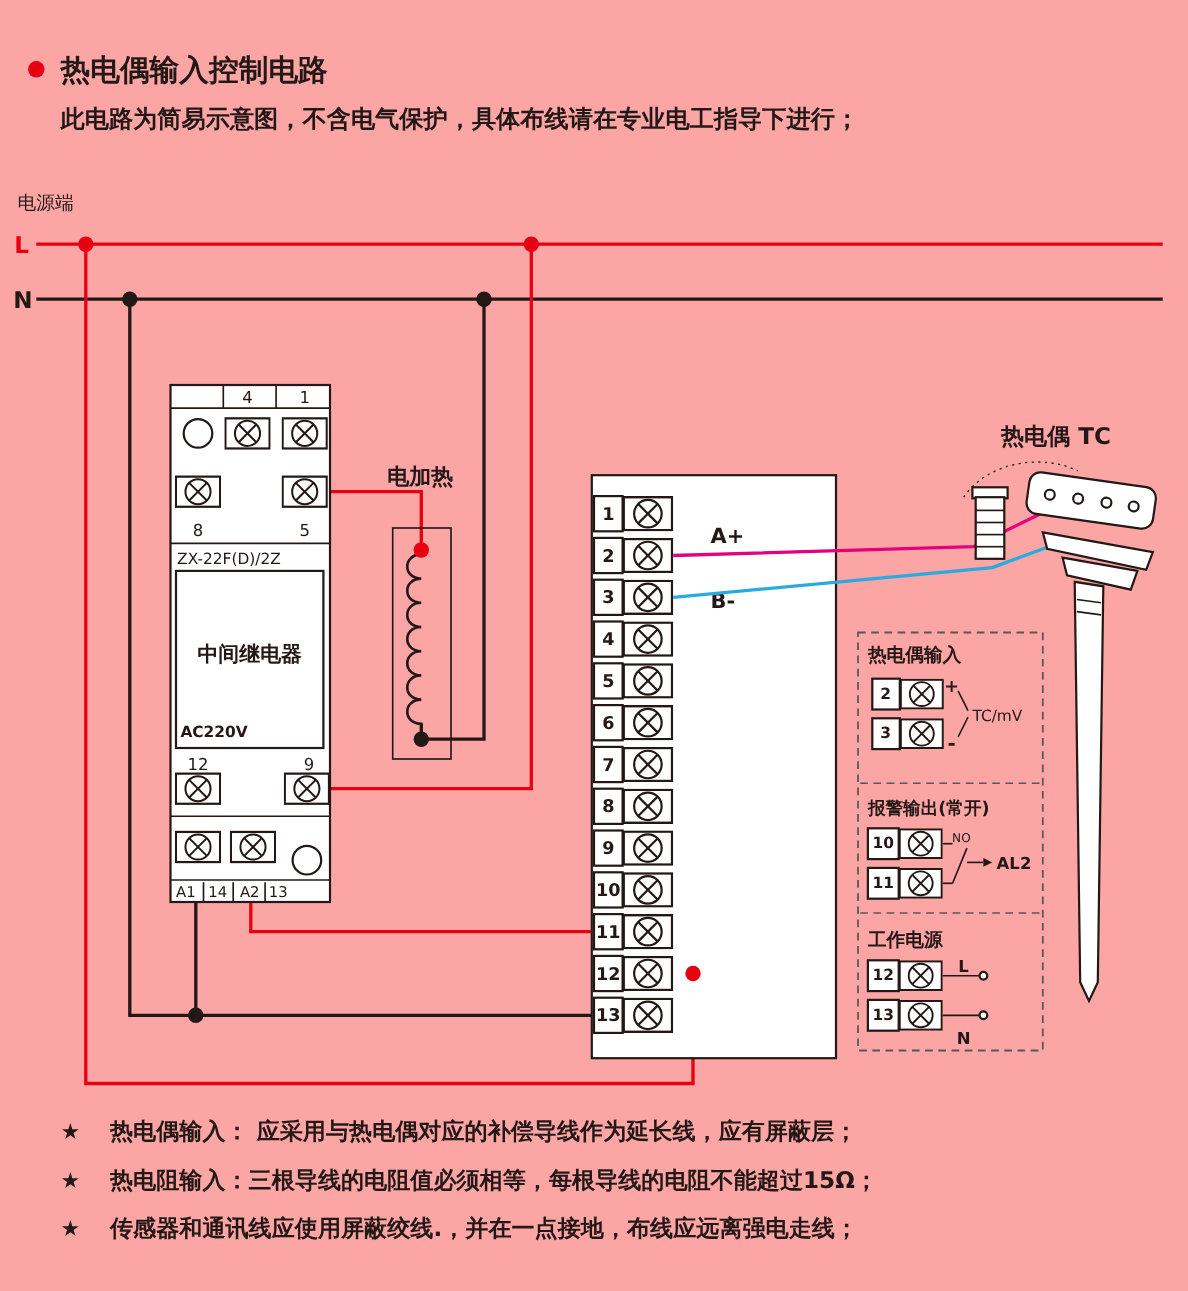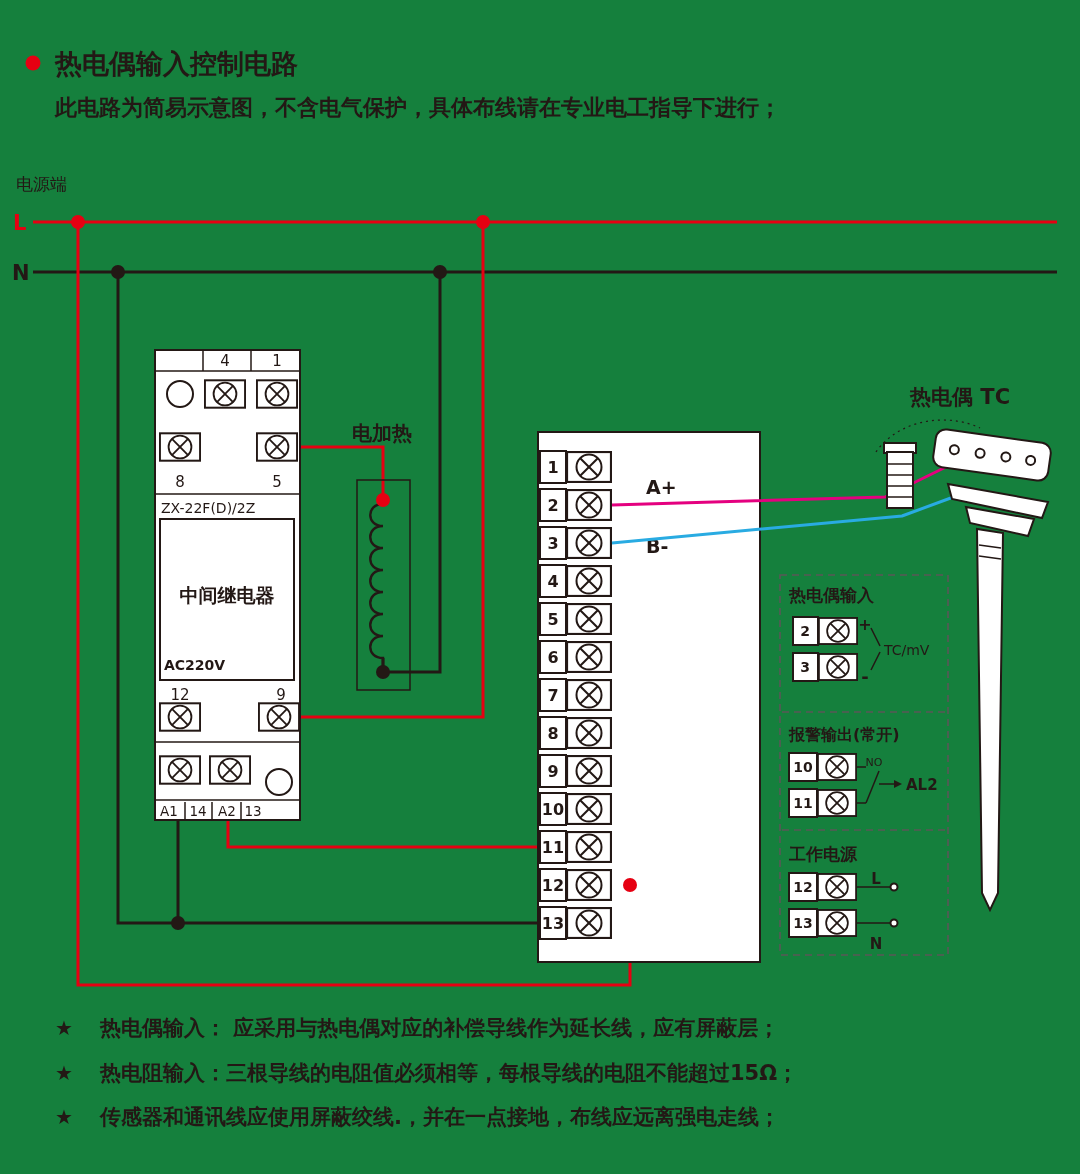--- a/index.html
+++ b/index.html
@@ -1,16 +1,16 @@
 <!DOCTYPE html>
 <html><head>
 <meta charset="utf-8">
 <style>
   html,body{margin:0;padding:0;background:#ffffff;}
-  .page{position:relative;width:1080px;height:1174px;background:#15803d;overflow:hidden;}
+  .page{position:relative;width:1080px;height:1174px;background:#fca5a5;overflow:hidden;}
   svg text{font-family:"DejaVu Sans","Liberation Sans",sans-serif;fill:#231815;}
   .tc{text-anchor:middle;dominant-baseline:central;}
   .ts{text-anchor:start;}
   .b{font-weight:bold;}
   .blkline{stroke:#231815;stroke-width:3;fill:none;}
   .redline{stroke:#e60012;stroke-width:3;fill:none;}
   .pinkline{stroke:#e4007f;stroke-width:3;fill:none;stroke-linejoin:round;}
   .blueline{stroke:#29abe2;stroke-width:3;fill:none;stroke-linejoin:round;}
   .box{fill:#fff;stroke:#231815;stroke-width:2;}
   .thin{stroke:#231815;stroke-width:1.5;fill:none;}

